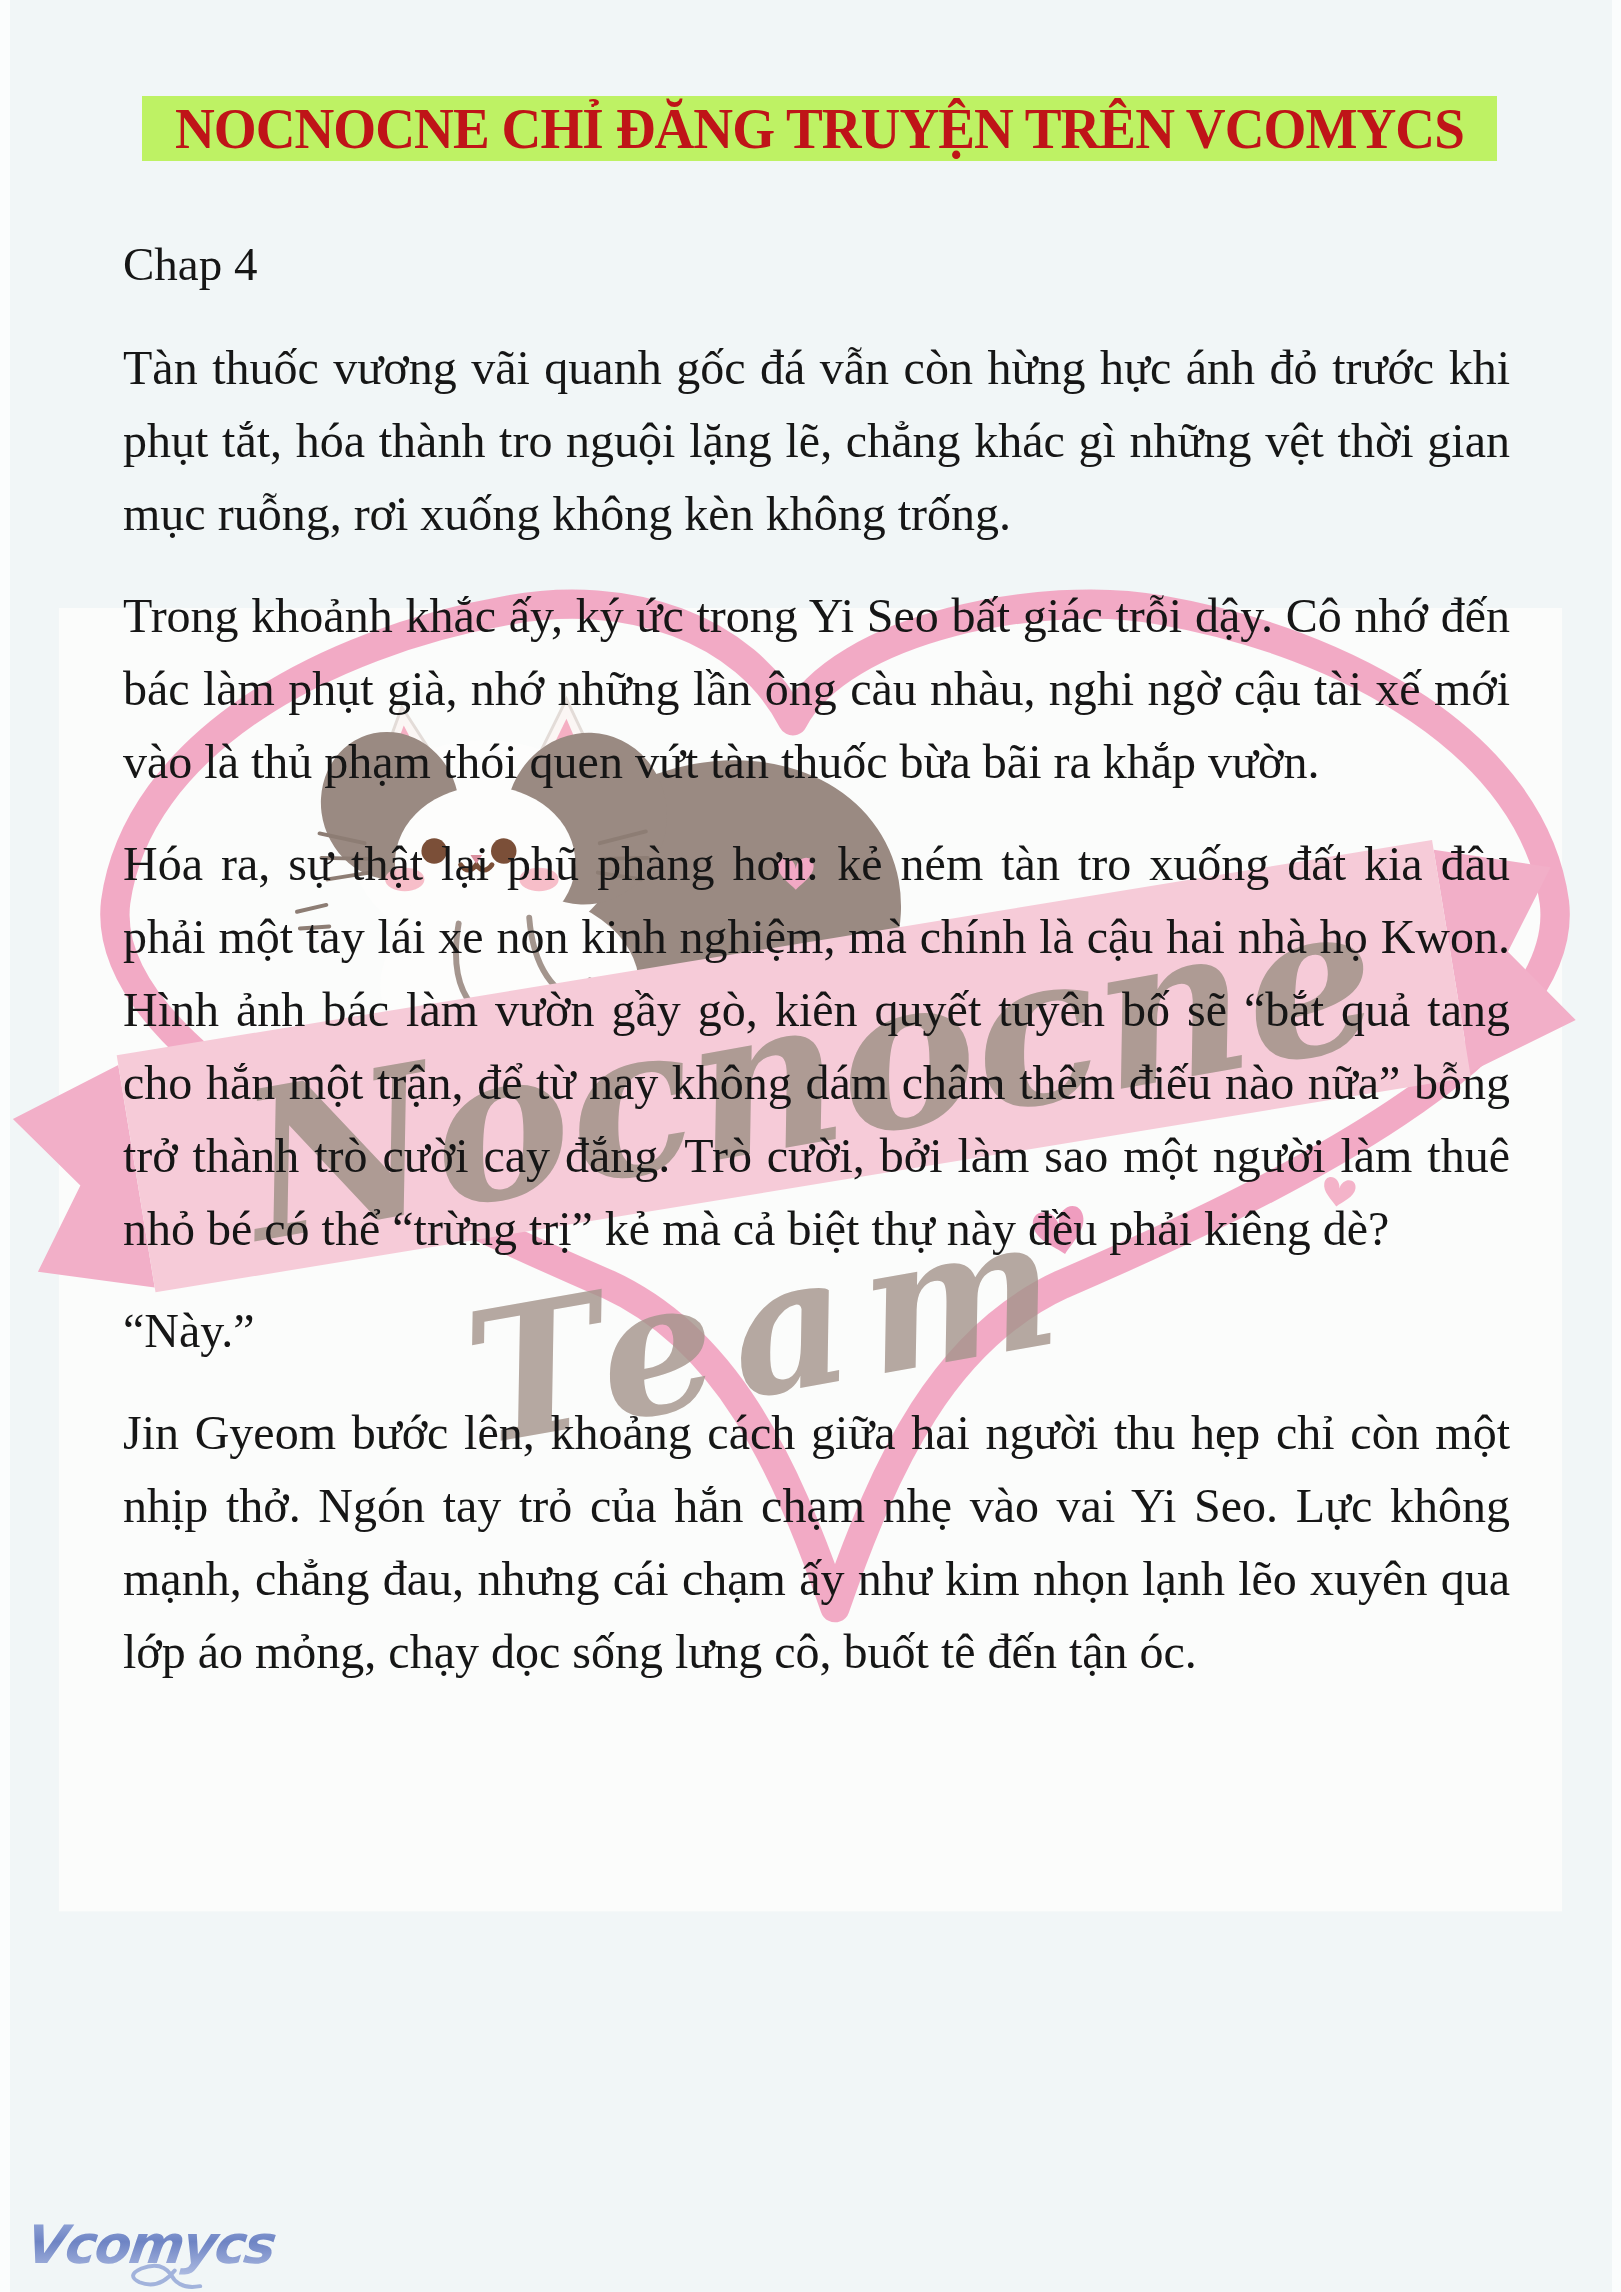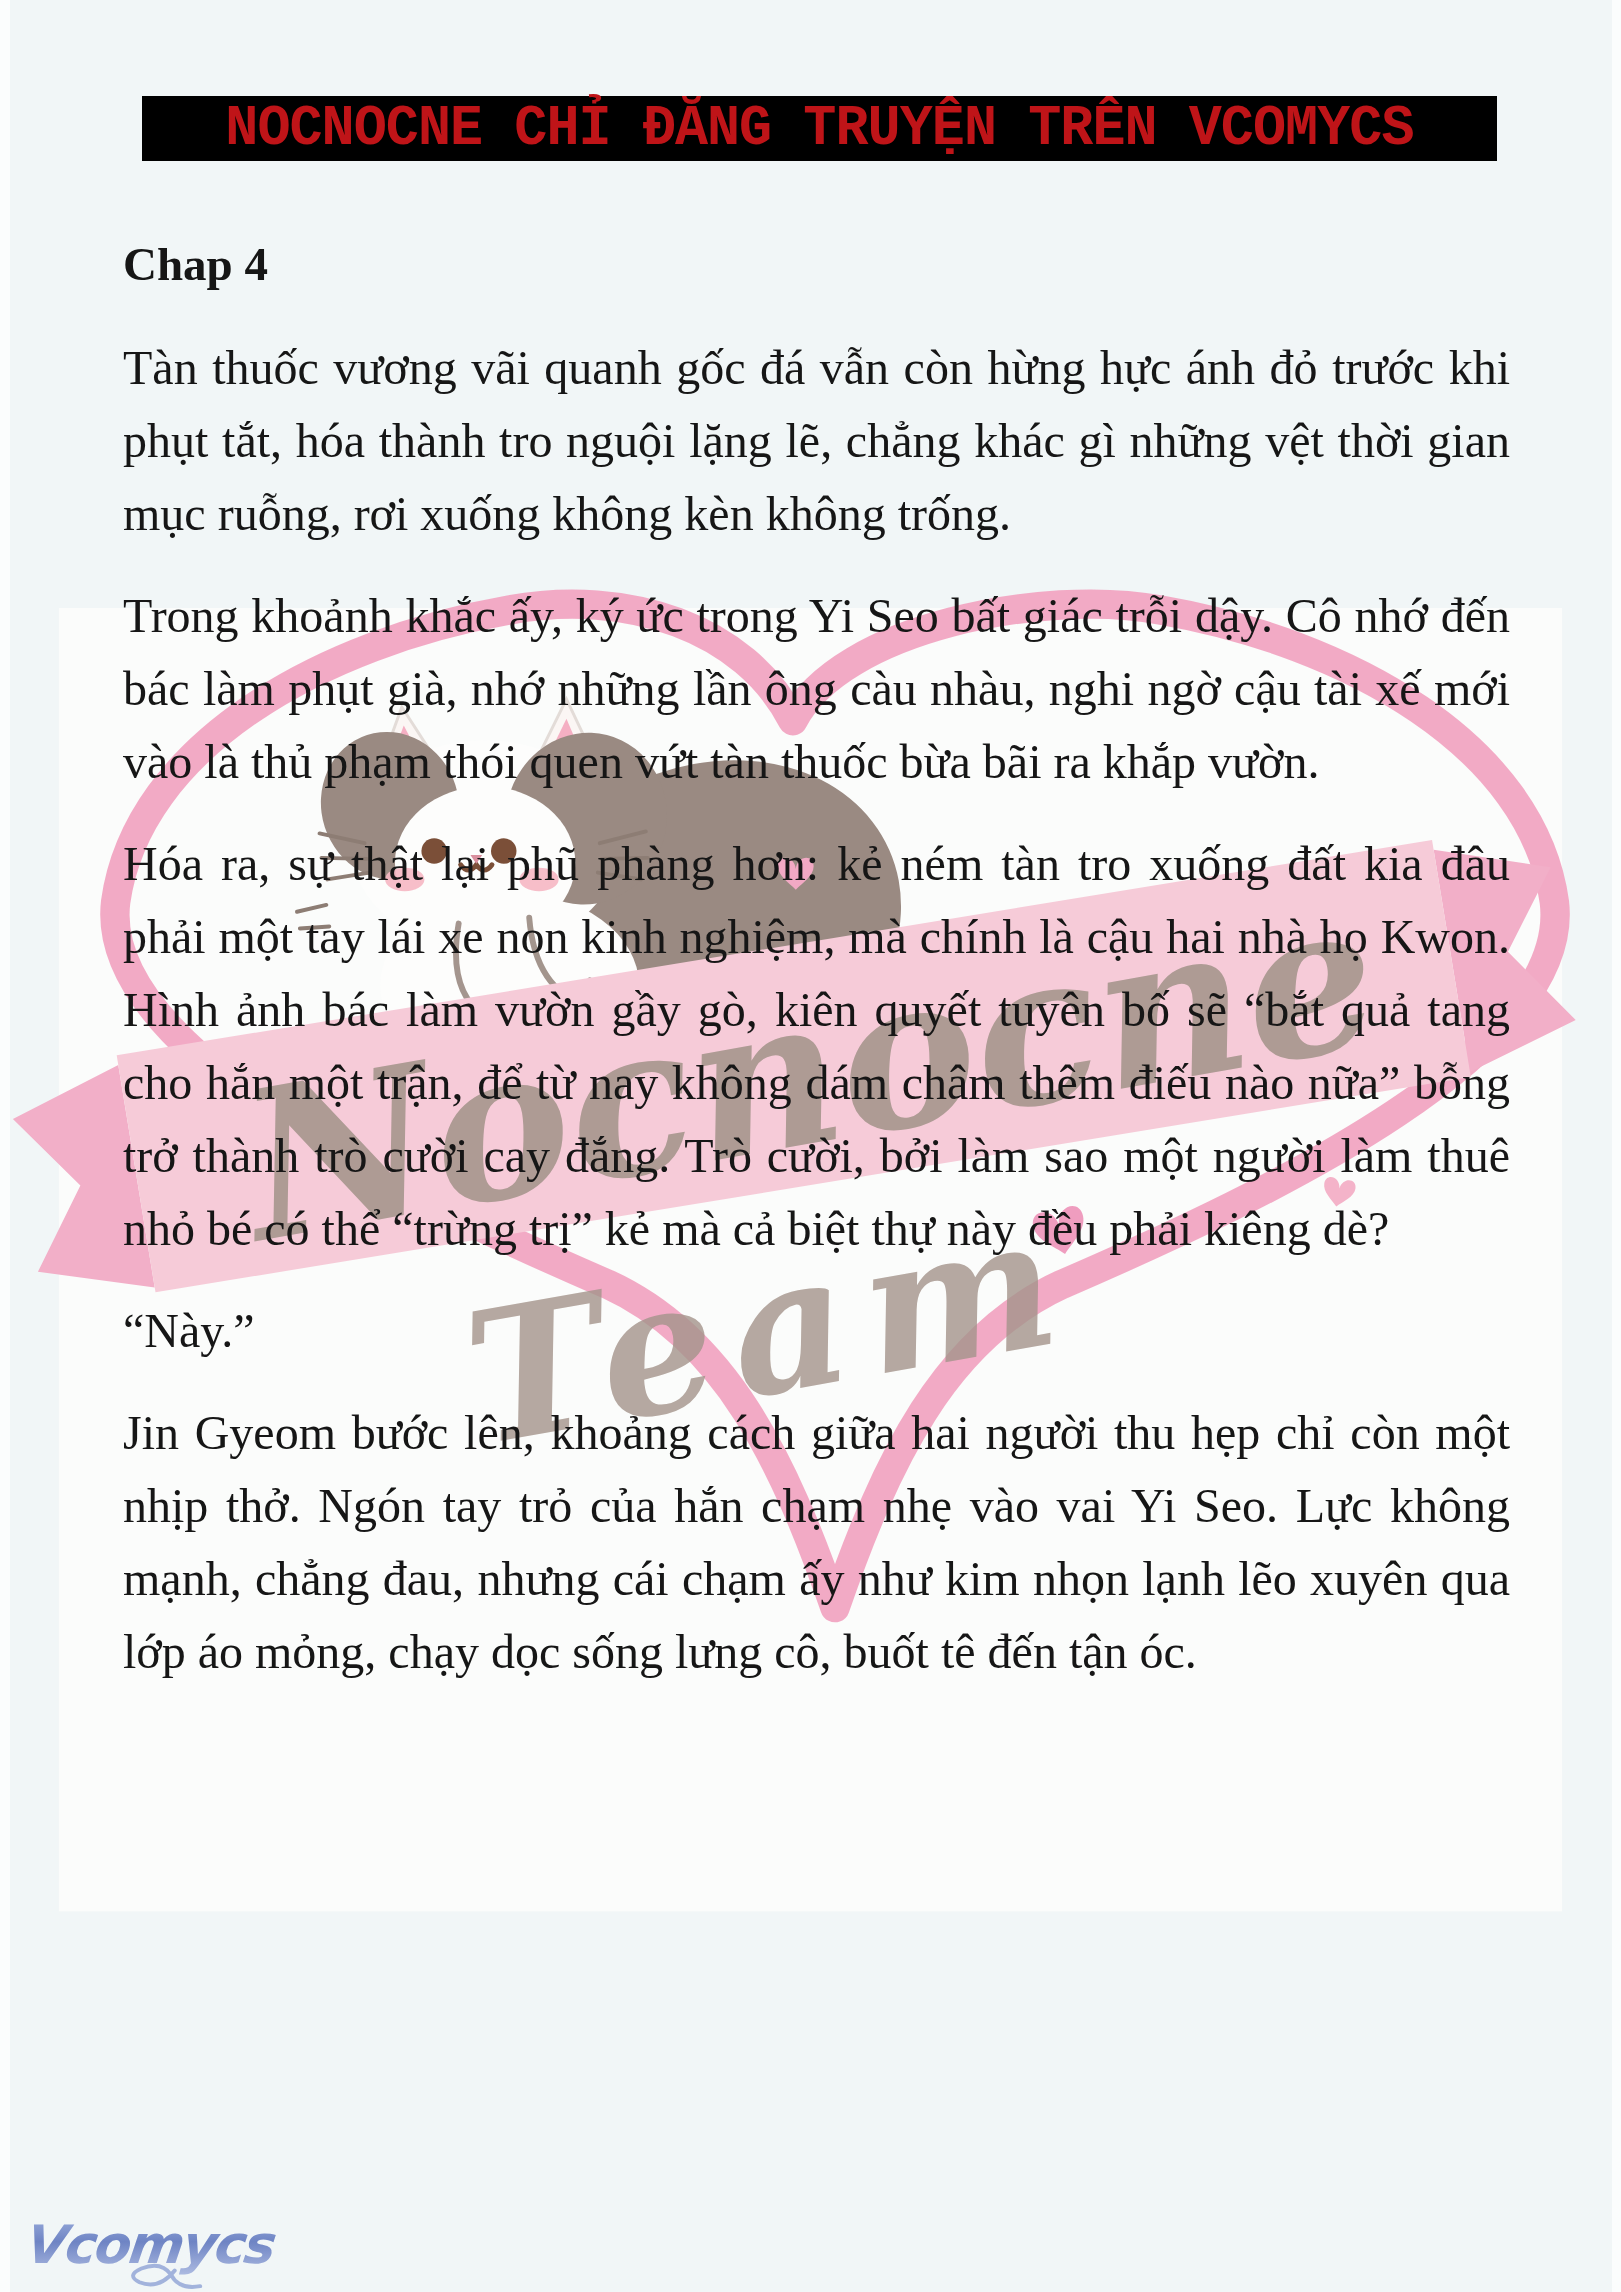--- a/index.html
+++ b/index.html
@@ -7,34 +7,33 @@
     width:1621px;height:2293px;position:relative;overflow:hidden;
     background:#f1f6f7;
     font-family:"Liberation Serif","DejaVu Serif",serif;
   }
   .edge{position:absolute;top:0;bottom:0;background:#fbfdfd;}
   .edge-left{left:0;width:9.8px;}
   .edge-right{right:0;width:8.8px;}
   .watermark{position:absolute;left:0;top:0;z-index:0;}
   .banner{
     position:absolute;left:142px;top:96px;width:1355px;height:65px;
-    background:#000000;display:flex;align-items:center;justify-content:center;
+    background:#bef264;display:flex;align-items:center;justify-content:center;
     z-index:2;
-    font-family:Liberation Mono, monospace;
   }
   .banner span{
     font-weight:bold;font-size:58px;color:#bf1418;letter-spacing:-1px;
     white-space:nowrap;transform:scaleX(.95);
   }
   .content{
     position:absolute;left:123px;top:228px;width:1387px;z-index:2;
     color:#161616;
   }
   .content h1{
-    font-size:47px;line-height:73px;font-weight:700;margin:0 0 30px 0;
+    font-size:47px;line-height:73px;font-weight:400;margin:0 0 30px 0;
   }
   .content p{
     font-size:48px;line-height:73px;margin:0 0 29px 0;
     text-align:justify;text-justify:inter-word;
   }
   .content p.last{margin-top:122px;}
   .logo{position:absolute;left:19.6px;top:2198px;z-index:2;}
 </style>
 </head>
 <body>

